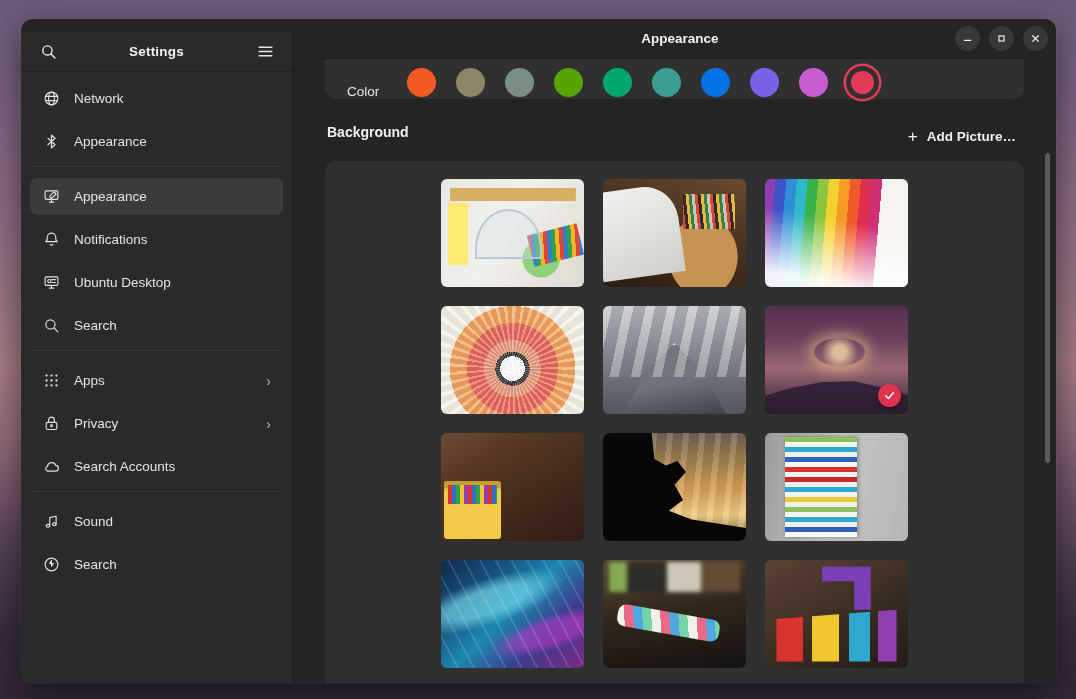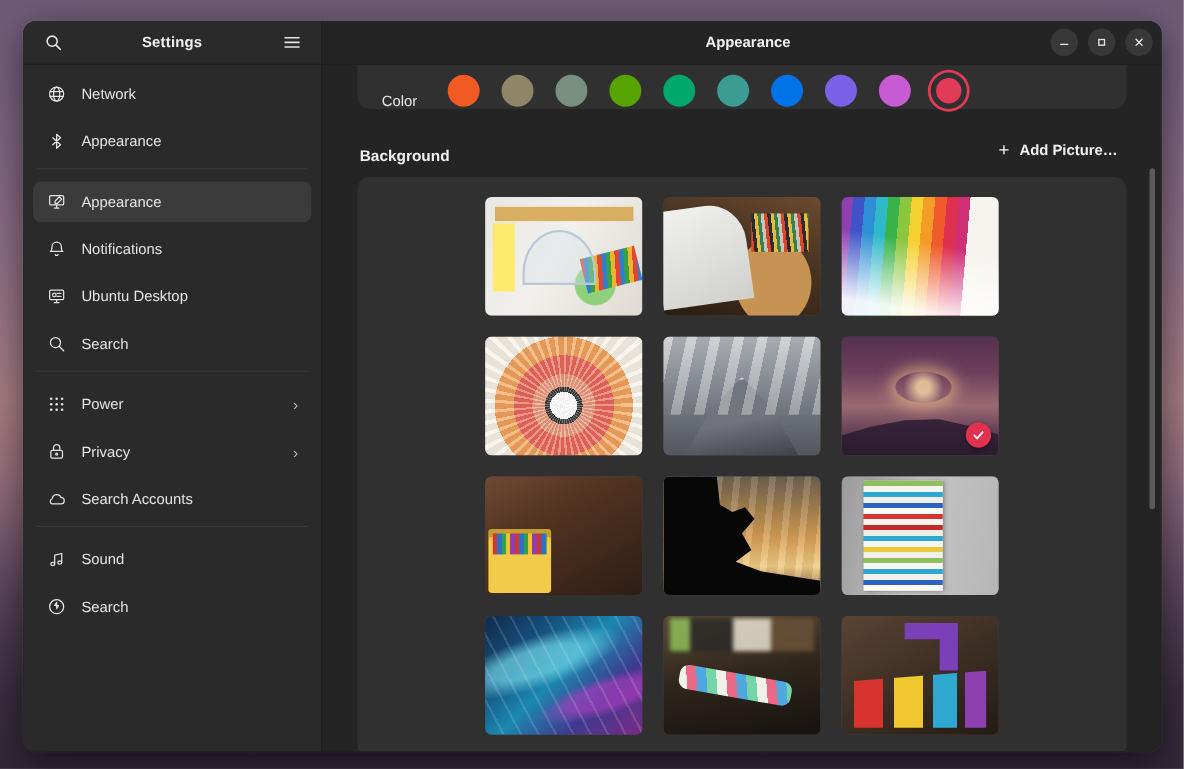--- a/index.html
+++ b/index.html
@@ -46,20 +46,21 @@
   }
 
   
   #sidebar {
     width: 272px;
     flex: 0 0 272px;
     background: #2a2a2a;
     border-right: 1px solid #1c1c1c;
     display: flex;
     flex-direction: column;
+    margin-top: 13px;
   }
   .sidebar-header {
     height: 40px;
     flex: 0 0 40px;
     display: flex;
     align-items: center;
     padding: 0 12px;
     background: #2a2a2a;
     border-bottom: 1px solid #1f1f1f;
   }
@@ -191,21 +192,21 @@
   }
   .swatch-wrap.sel { box-shadow: 0 0 0 2.5px currentColor; }
   .swatch-wrap.sel .swatch {
     width: 23px; height: 23px;
     box-shadow: 0 0 0 3px #303030;
   }
 
   
   .section-bar {
     display: flex;
-    align-items: flex-end;
+    align-items: flex-start;
     justify-content: space-between;
     margin: 25px 2px 12px 2px;
     gap: 44px;
   }
   .section-title {
     font-size: 14px;
     font-weight: bold;
     color: #f1f1f1;
   }
   .add-pic {
@@ -535,21 +536,21 @@
                 <circle cx="12" cy="5" r="1.6"></circle>
                 <circle cx="19" cy="5" r="1.6"></circle>
                 <circle cx="5" cy="12" r="1.6"></circle>
                 <circle cx="12" cy="12" r="1.6"></circle>
                 <circle cx="19" cy="12" r="1.6"></circle>
                 <circle cx="5" cy="19" r="1.6"></circle>
                 <circle cx="12" cy="19" r="1.6"></circle>
                 <circle cx="19" cy="19" r="1.6"></circle>
               </svg>
             </span>
-            <span class="nav-label">Power</span>
+            <span class="nav-label">Apps</span>
             <span class="nav-chev">›</span>
           </div>
           <div class="nav-item">
             <span class="nav-ico">
               <svg width="17" height="17" viewBox="0 0 24 24" fill="none" stroke="currentColor" stroke-width="1.6" stroke-linecap="round" stroke-linejoin="round">
                 <rect x="4.5" y="10.5" width="15" height="10" rx="2"></rect>
                 <path d="M8 10.5V7a4 4 0 0 1 8 0v3.5"></path>
                 <circle cx="12" cy="15.2" r="1.3"></circle>
               </svg>
             </span>

